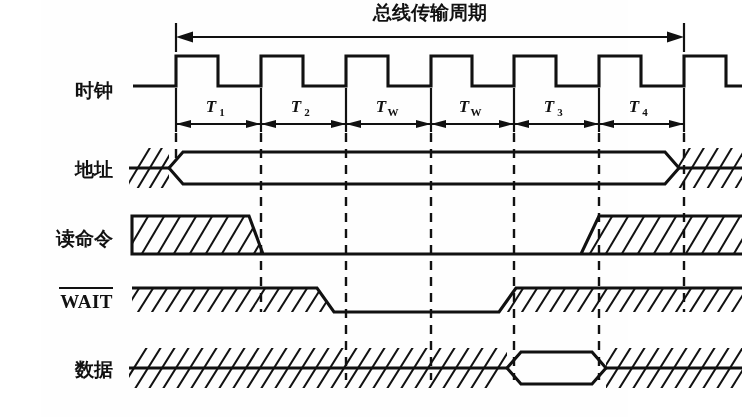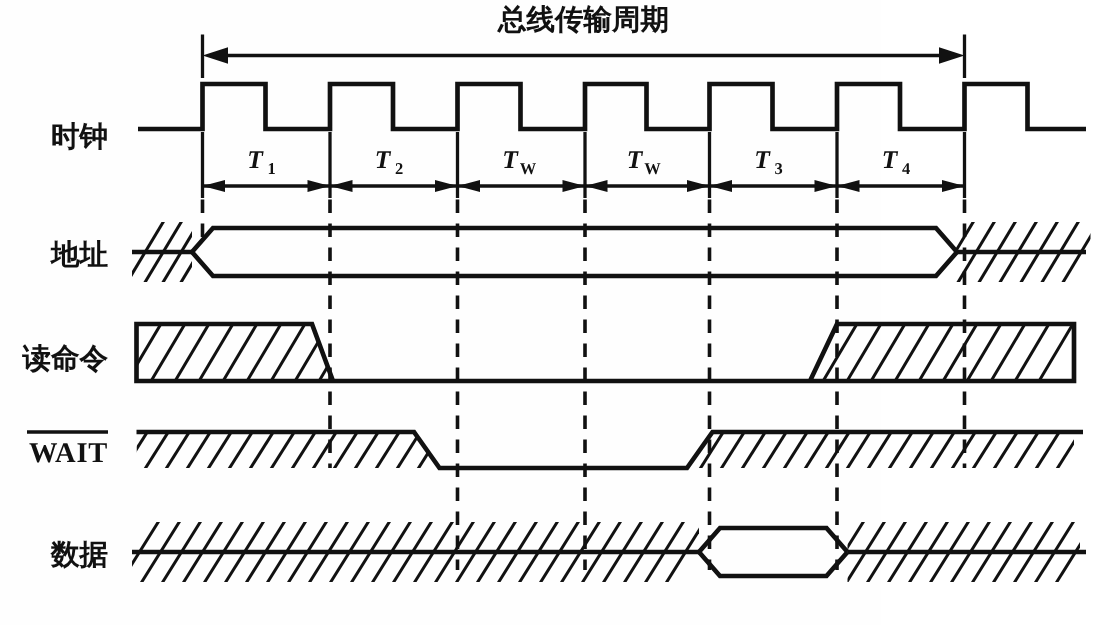--- a/index.html
+++ b/index.html
@@ -12,20 +12,21 @@
     width: 742px;
     height: 417px;
     overflow: hidden;
     position: relative;
   }
   #diagram-root {
     position: relative;
     width: 587px;
     height: 417px;
     background: #fefefe;
+    margin-left: 41px;
   }
   svg.timing {
     display: block;
     width: 742px;
     height: 417px;
   }
   .sig-label {
     font-family: "DejaVu Sans", sans-serif;
     font-weight: bold;
     font-size: 19px;

